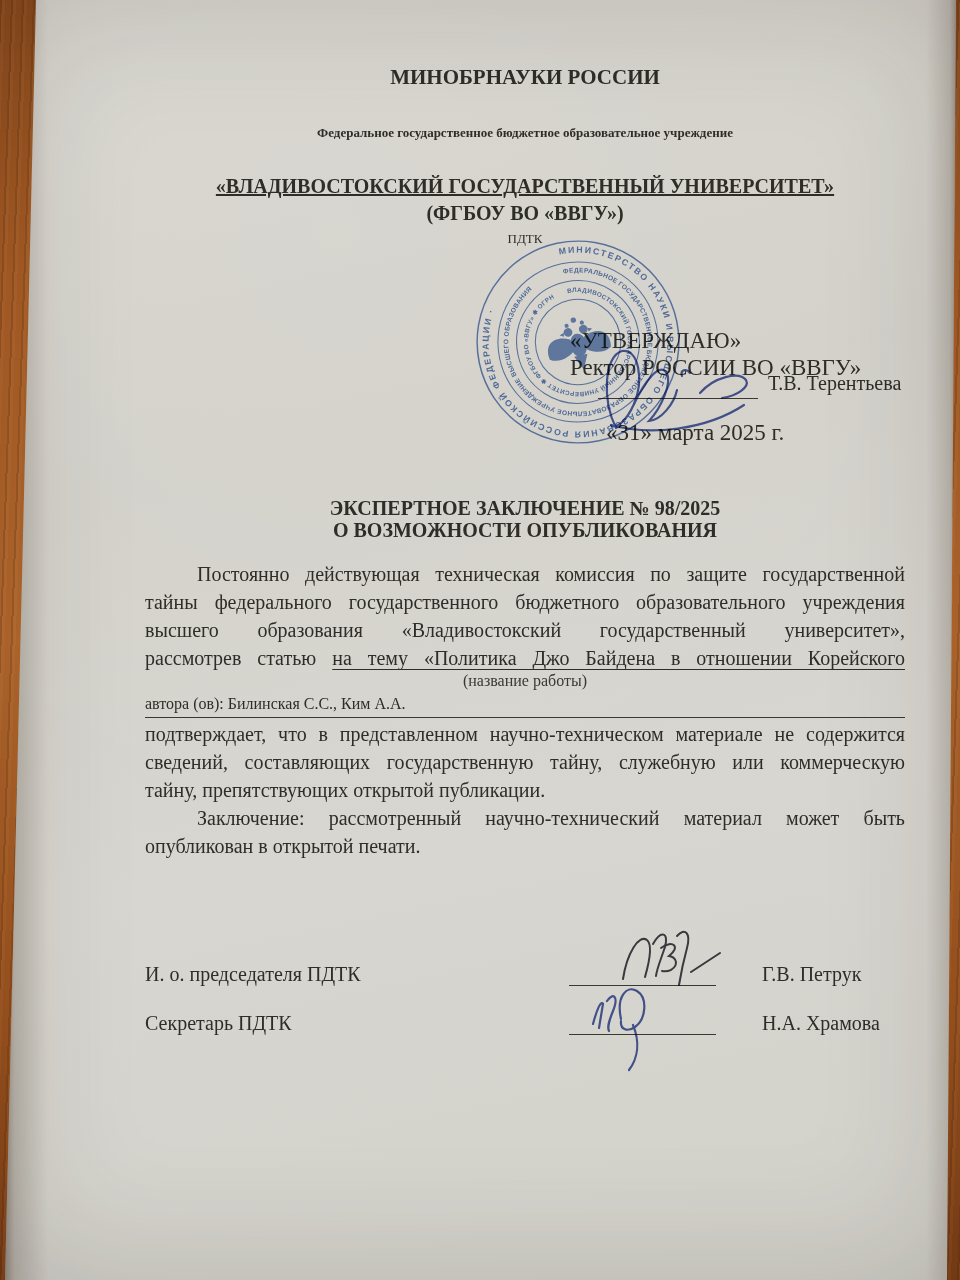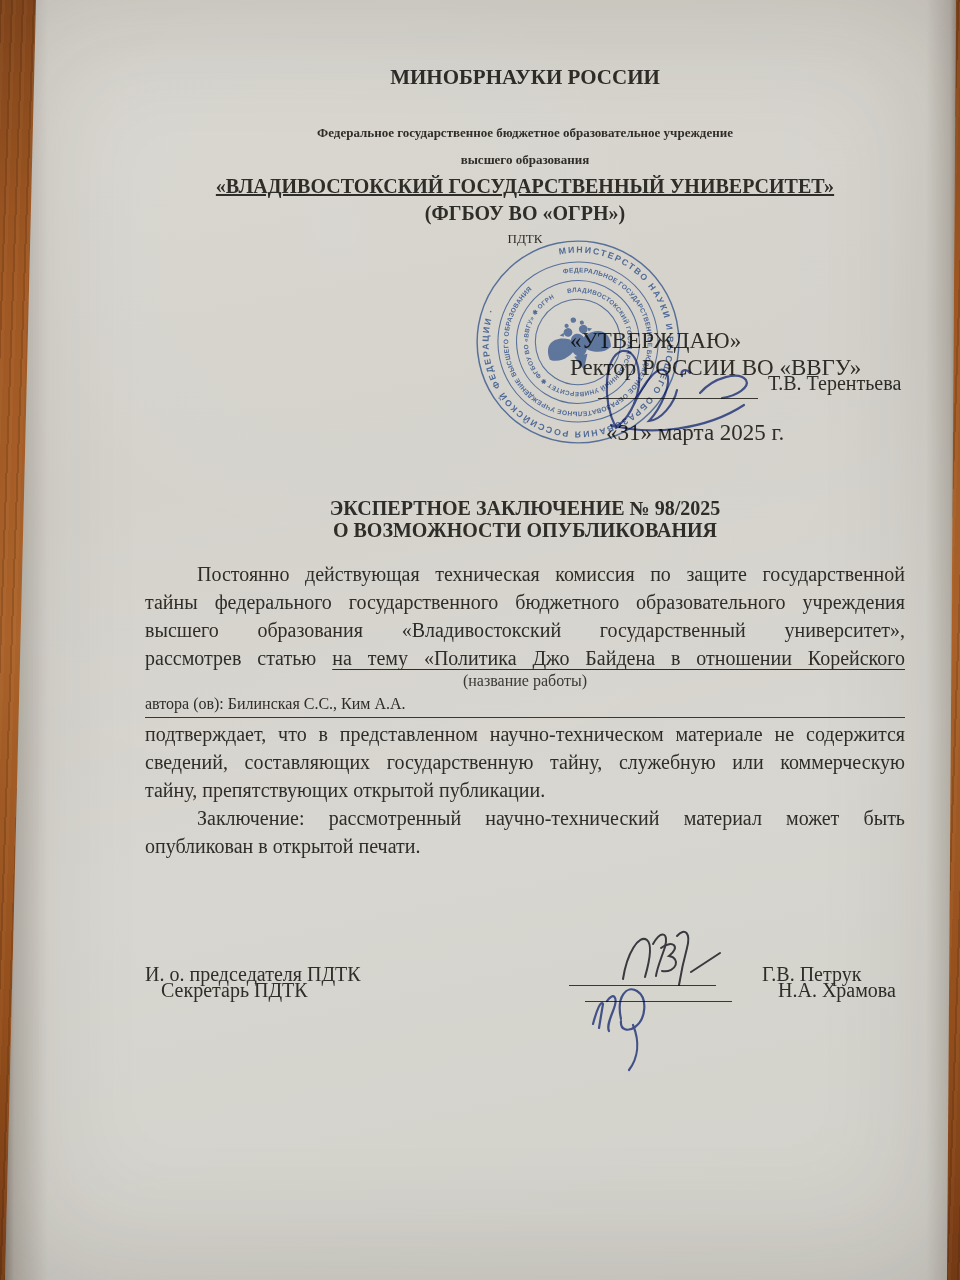--- a/index.html
+++ b/index.html
@@ -65,23 +65,22 @@
 </style>
 </head>
 <body>
 
 <div class="wood-grain"></div>
 
 <div class="paper">
 
   <div class="abs doc ctr b fs21" style="top:64px;text-align:center;">МИНОБРНАУКИ РОССИИ</div>
   <div class="abs doc ctr b fs19" style="top:120px;">Федеральное государственное бюджетное образовательное учреждение</div>
-  <div class="abs doc ctr b fs19" style="top:147px;">высшего образования</div>
   <div class="abs doc ctr b fs20" style="top:173px;text-decoration:underline;">«ВЛАДИВОСТОКСКИЙ ГОСУДАРСТВЕННЫЙ УНИВЕРСИТЕТ»</div>
-  <div class="abs doc ctr b fs20" style="top:200px;">(ФГБОУ ВО «ОГРН»)</div>
+  <div class="abs doc ctr b fs20" style="top:200px;">(ФГБОУ ВО «ВВГУ»)</div>
   <div class="abs doc ctr fs19" style="top:226px;">ПДТК</div>
 
   <div class="abs doc appr" style="left:570px;top:308px;">«УТВЕРЖДАЮ»</div>
   <div class="abs doc appr" style="left:570px;top:335px;width:330px;">Ректор РОССИИ ВО «ВВГУ»</div>
   <div class="abs sigline" style="left:598px;top:374px;width:160px;"></div>
   <div class="abs doc name" style="left:768px;top:372px;">Т.В. Терентьева</div>
   <div class="abs doc appr" style="left:606px;top:400px;">«31» марта 2025 г.</div>
 
   <div class="abs doc ctr b fs20" style="top:495px;">ЭКСПЕРТНОЕ ЗАКЛЮЧЕНИЕ № 98/2025</div>
   <div class="abs doc ctr b fs20" style="top:517px;">О ВОЗМОЖНОСТИ ОПУБЛИКОВАНИЯ</div>
@@ -99,21 +98,21 @@
     <div class="l jl ind">Заключение: рассмотренный научно-технический материал может быть</div>
     <div class="l">опубликован в открытой печати.</div>
   </div>
 
   <div class="abs doc sigrow" style="top:952px;">
     <span class="lbl">И. о. председателя ПДТК</span>
     <span class="line"></span>
     <span class="gap"></span>
     <span>Г.В. Петрук</span>
   </div>
-  <div class="abs doc sigrow" style="top:968px;margin-left:16px;">
+  <div class="abs doc sigrow" style="top:1001px;">
     <span class="lbl">Секретарь ПДТК</span>
     <span class="line"></span>
     <span class="gap"></span>
     <span>Н.А. Храмова</span>
   </div>
 </div>
 
 <div class="abs stamp">
   <svg viewBox="0 0 200 200" width="208" height="208">
     <defs>

